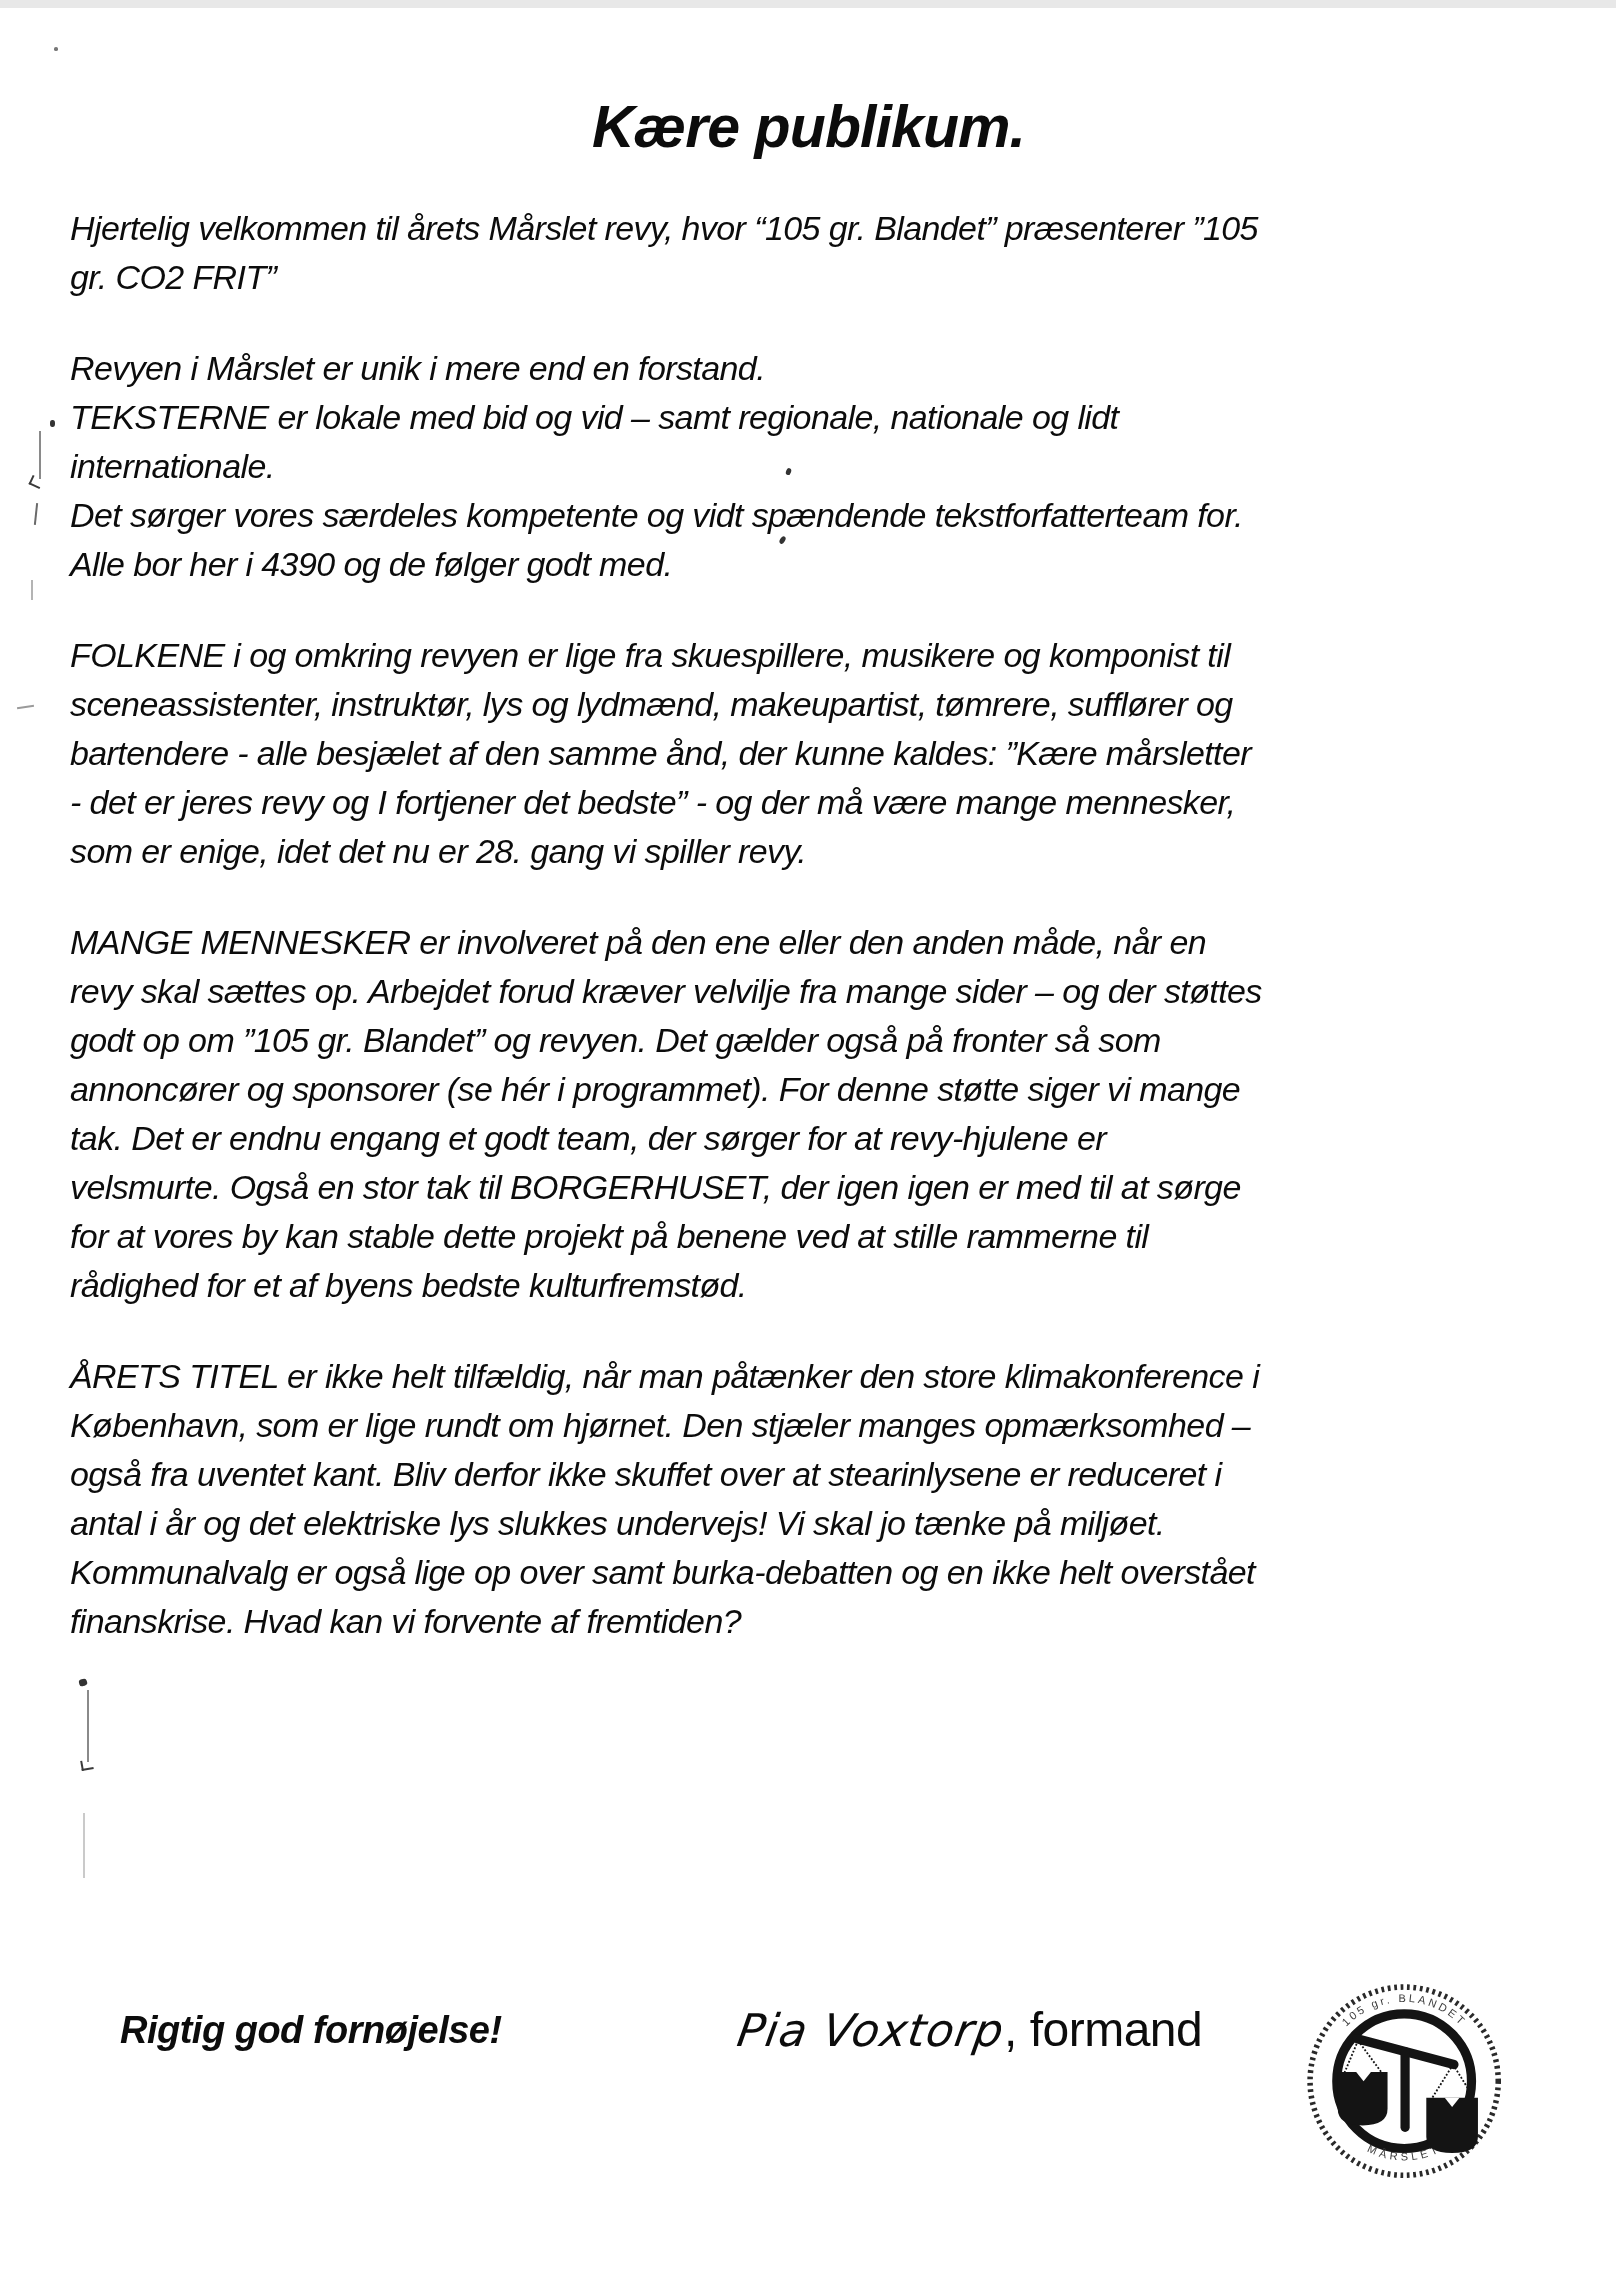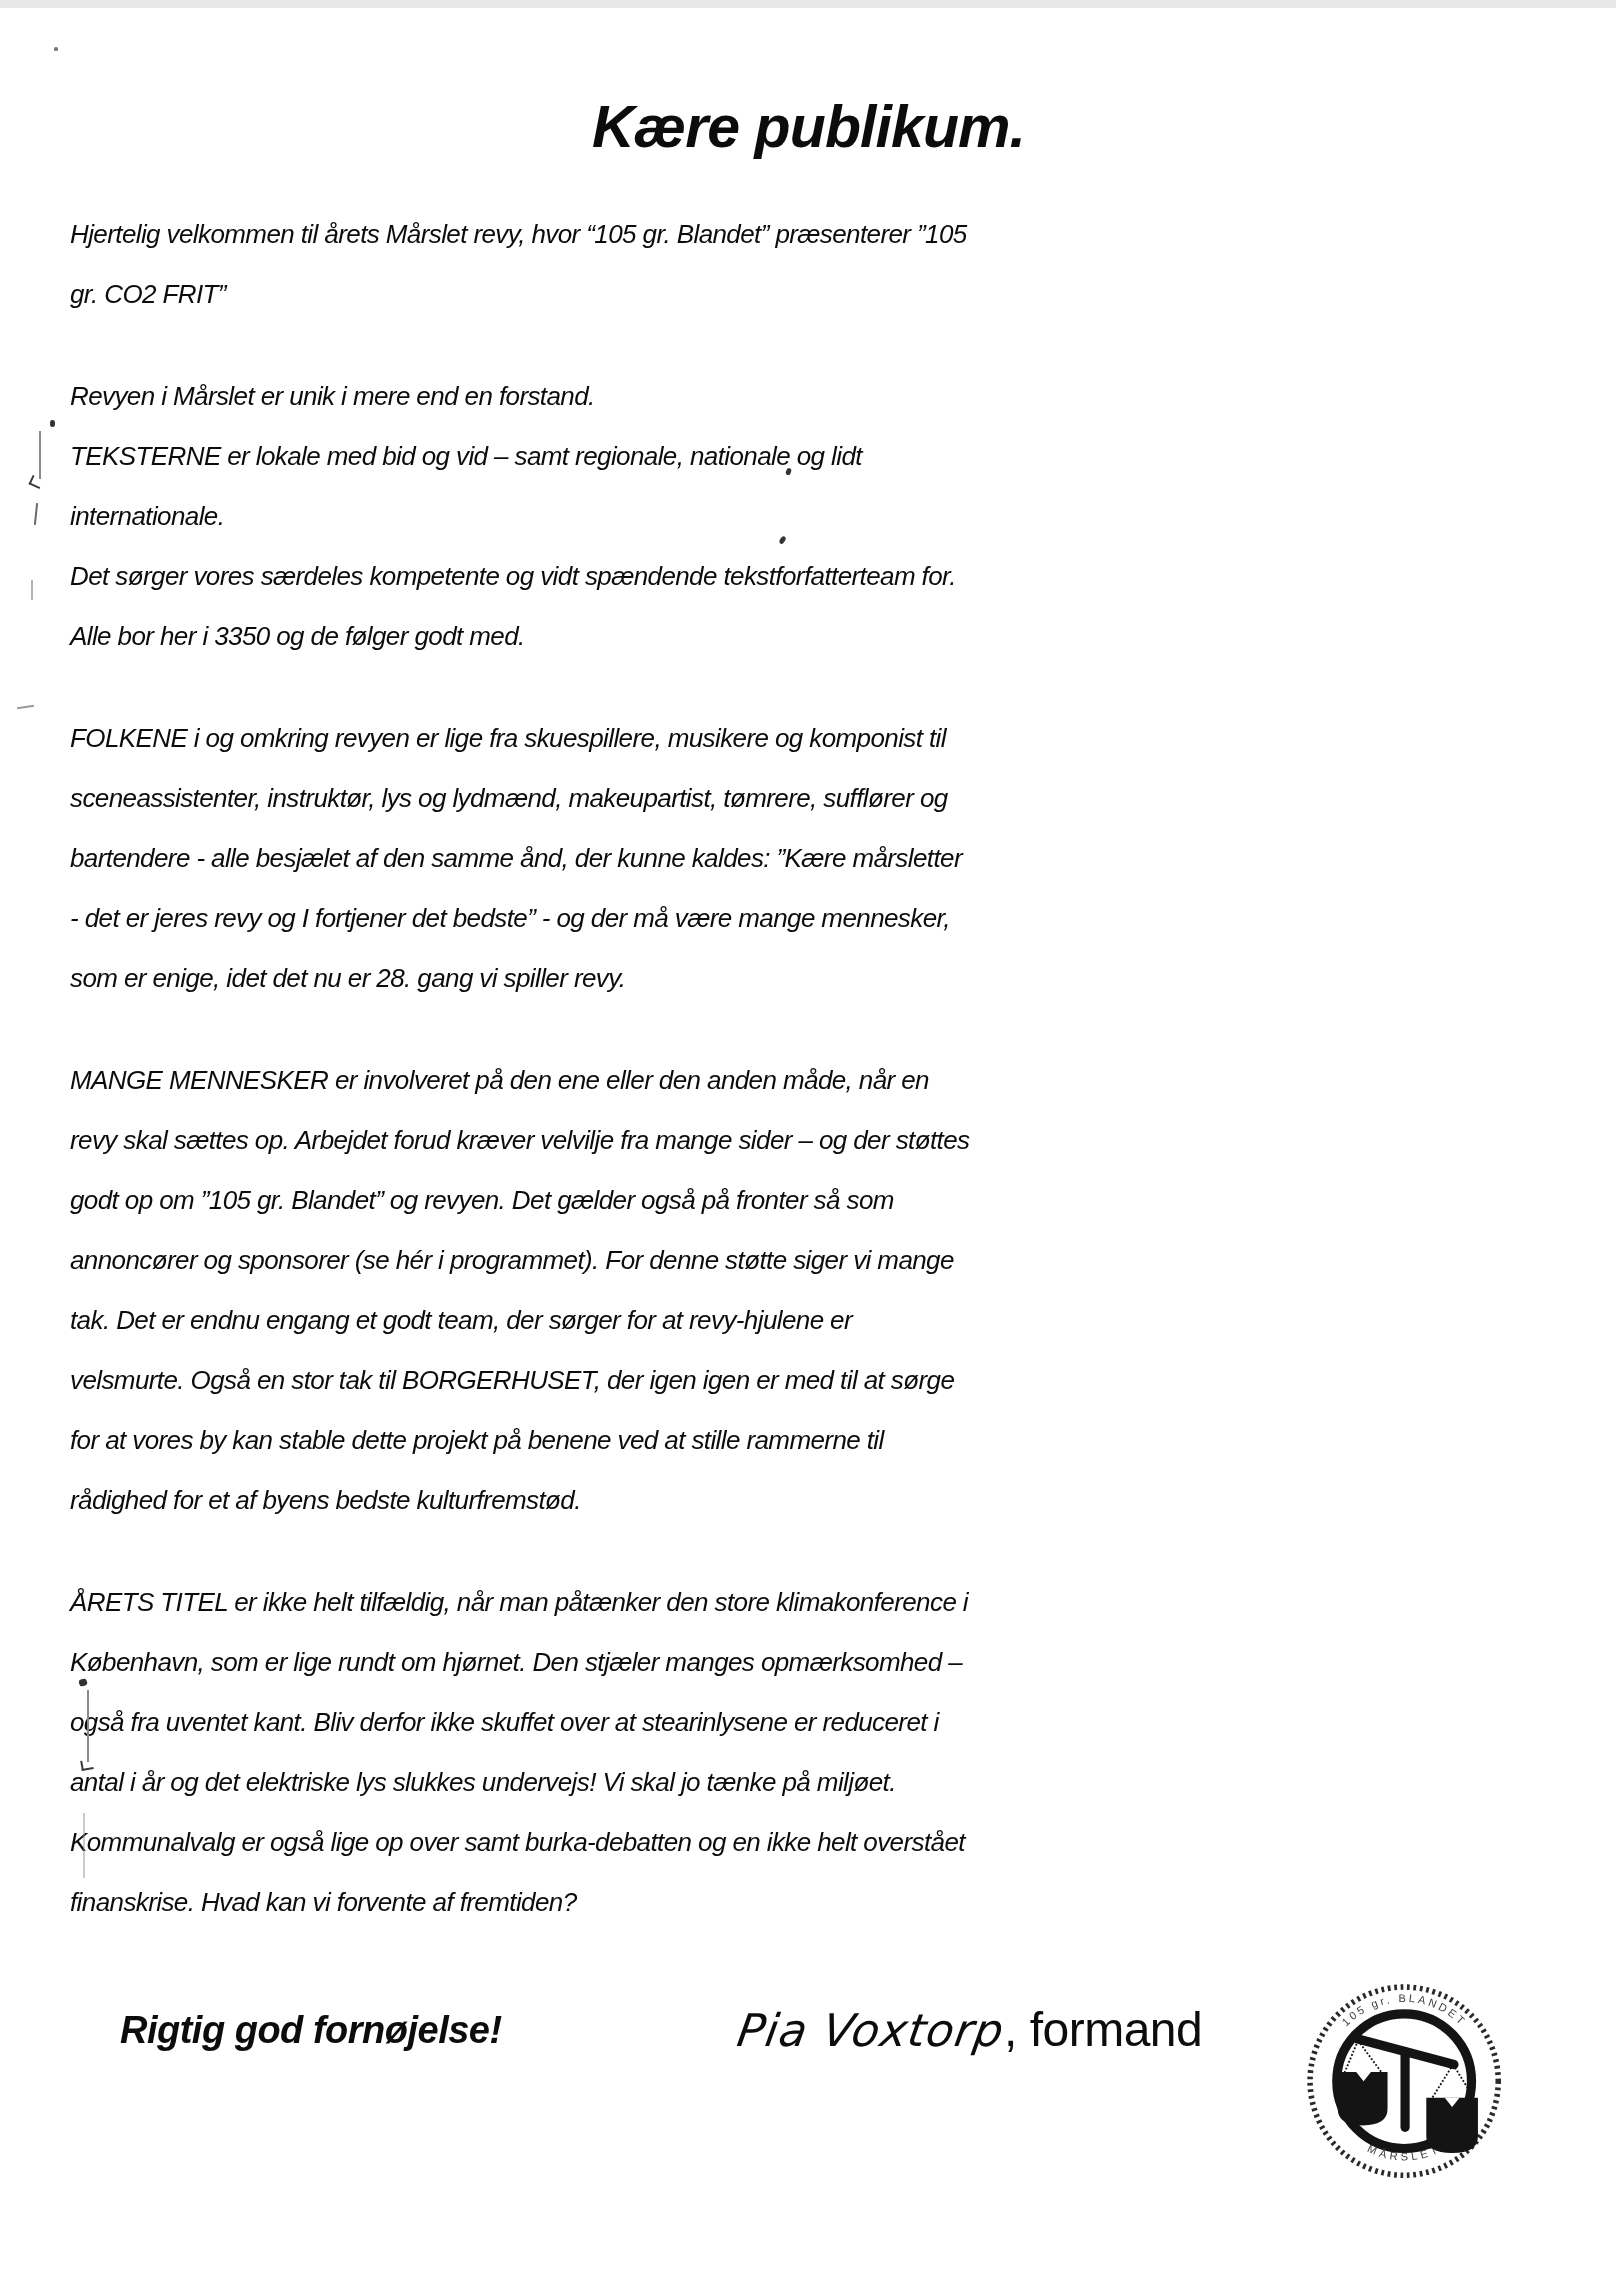--- a/index.html
+++ b/index.html
@@ -20,22 +20,22 @@
     text-align:center;
     font-weight:bold;
     font-size:59px;
     letter-spacing:-0.9px;
   }
   .content{
     position:absolute;
     left:70px;
     top:196px;
     width:1421px;
-    font-size:26px;
-    line-height:60px;
+    font-size:34px;
+    line-height:49px;
     letter-spacing:-0.6px;
   }
   .content p{
     margin:0 0 42px 0;
     white-space:pre-line;
   }
   .closing{
     position:absolute;
     left:0;top:2001px;
     width:1617px;
@@ -93,21 +93,21 @@
 
   <div class="title">Kære publikum.</div>
 
   <div class="content">
     <p>Hjertelig velkommen til årets Mårslet revy, hvor “105 gr. Blandet” præsenterer ”105
 gr. CO2 FRIT”</p>
     <p>Revyen i Mårslet er unik i mere end en forstand.
 TEKSTERNE er lokale med bid og vid – samt regionale, nationale og lidt
 internationale.
 Det sørger vores særdeles kompetente og vidt spændende tekstforfatterteam for.
-Alle bor her i 3350 og de følger godt med.</p>
+Alle bor her i 4390 og de følger godt med.</p>
     <p>FOLKENE i og omkring revyen er lige fra skuespillere, musikere og komponist til
 sceneassistenter, instruktør, lys og lydmænd, makeupartist, tømrere, sufflører og
 bartendere - alle besjælet af den samme ånd, der kunne kaldes: ”Kære mårsletter
 - det er jeres revy og I fortjener det bedste” - og der må være mange mennesker,
 som er enige, idet det nu er 28. gang vi spiller revy.</p>
     <p>MANGE MENNESKER er involveret på den ene eller den anden måde, når en
 revy skal sættes op. Arbejdet forud kræver velvilje fra mange sider – og der støttes
 godt op om ”105 gr. Blandet” og revyen. Det gælder også på fronter så som
 annoncører og sponsorer (se hér i programmet). For denne støtte siger vi mange
 tak. Det er endnu engang et godt team, der sørger for at revy-hjulene er

